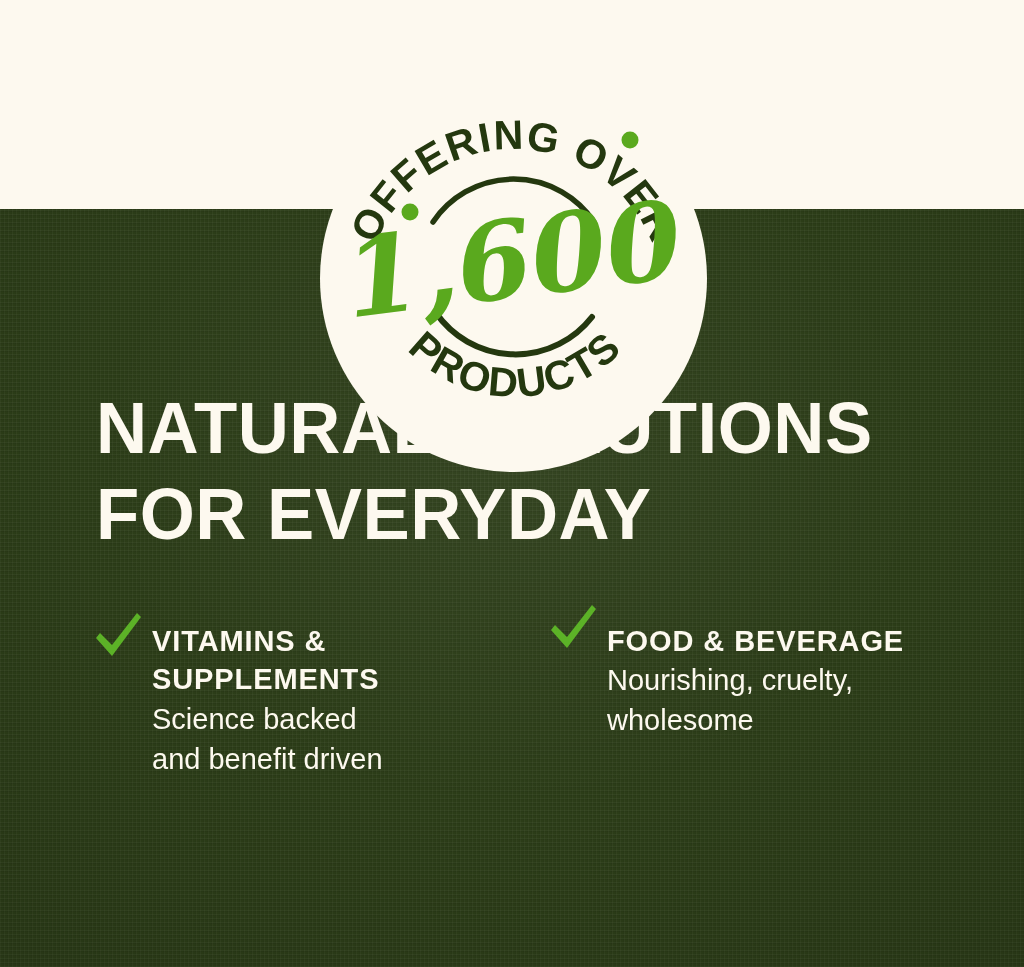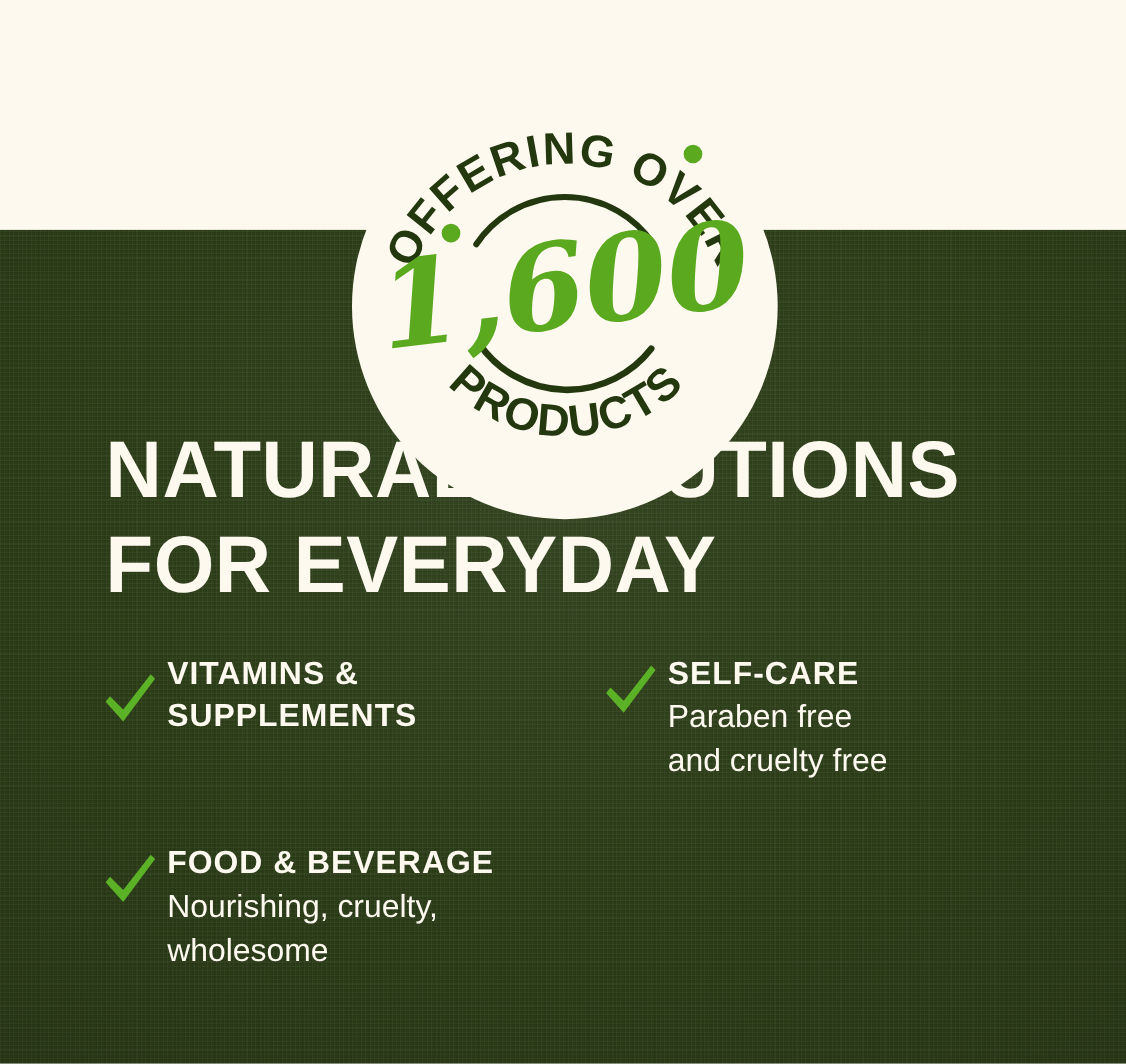--- a/index.html
+++ b/index.html
@@ -132,21 +132,21 @@
   .check {
     flex: 0 0 auto;
     width: 52px;
     height: 52px;
     margin-right: 8px;
     margin-top: 18px;
   }
   .check svg { display: block; width: 100%; height: 100%; }
   .feature-2 .check, .feature-3 .check, .feature-4 .check { margin-top: 10px; }
 
-  .feature-text { padding-top: 2px; }
+  .feature-text { padding-top: 2px; margin-top: 28px; }
   .feature-title {
     display: block;
     color: #fdf9ef;
     font-weight: bold;
     font-size: 29px;
     line-height: 1.32;
     letter-spacing: 0.9px;
     text-transform: uppercase;
   }
   .feature-desc {
@@ -205,40 +205,28 @@
       <span class="check">
         <svg viewBox="0 0 52 52" aria-hidden="true">
           <path d="M4 28 L8 23 L20 35 L45 3 L49 7 L20 46 Z" fill="#5cb227"></path>
         </svg>
       </span>
       <span class="feature-text">
         <span class="feature-title">
           <span class="dl">VITAMINS &amp;</span>
           <span class="dl">SUPPLEMENTS</span>
         </span>
+        <span class="feature-desc">
+          <span class="dl">Science backed</span>
+          <span class="dl">and benefit driven</span>
+        </span>
       </span>
     </div>
 
 
-    <div class="feature feature-3">
-      <span class="check">
-        <svg viewBox="0 0 52 52" aria-hidden="true">
-          <path d="M4 28 L8 23 L20 35 L45 3 L49 7 L20 46 Z" fill="#5cb227"></path>
-        </svg>
-      </span>
-      <span class="feature-text">
-        <span class="feature-title">
-          <span class="dl">SELF-CARE</span>
-        </span>
-        <span class="feature-desc">
-          <span class="dl">Paraben free</span>
-          <span class="dl">and cruelty free</span>
-        </span>
-      </span>
-    </div>
 
     <div class="feature feature-4">
       <span class="check">
         <svg viewBox="0 0 52 52" aria-hidden="true">
           <path d="M4 28 L8 23 L20 35 L45 3 L49 7 L20 46 Z" fill="#5cb227"></path>
         </svg>
       </span>
       <span class="feature-text">
         <span class="feature-title">
           <span class="dl">FOOD &amp; BEVERAGE</span>

